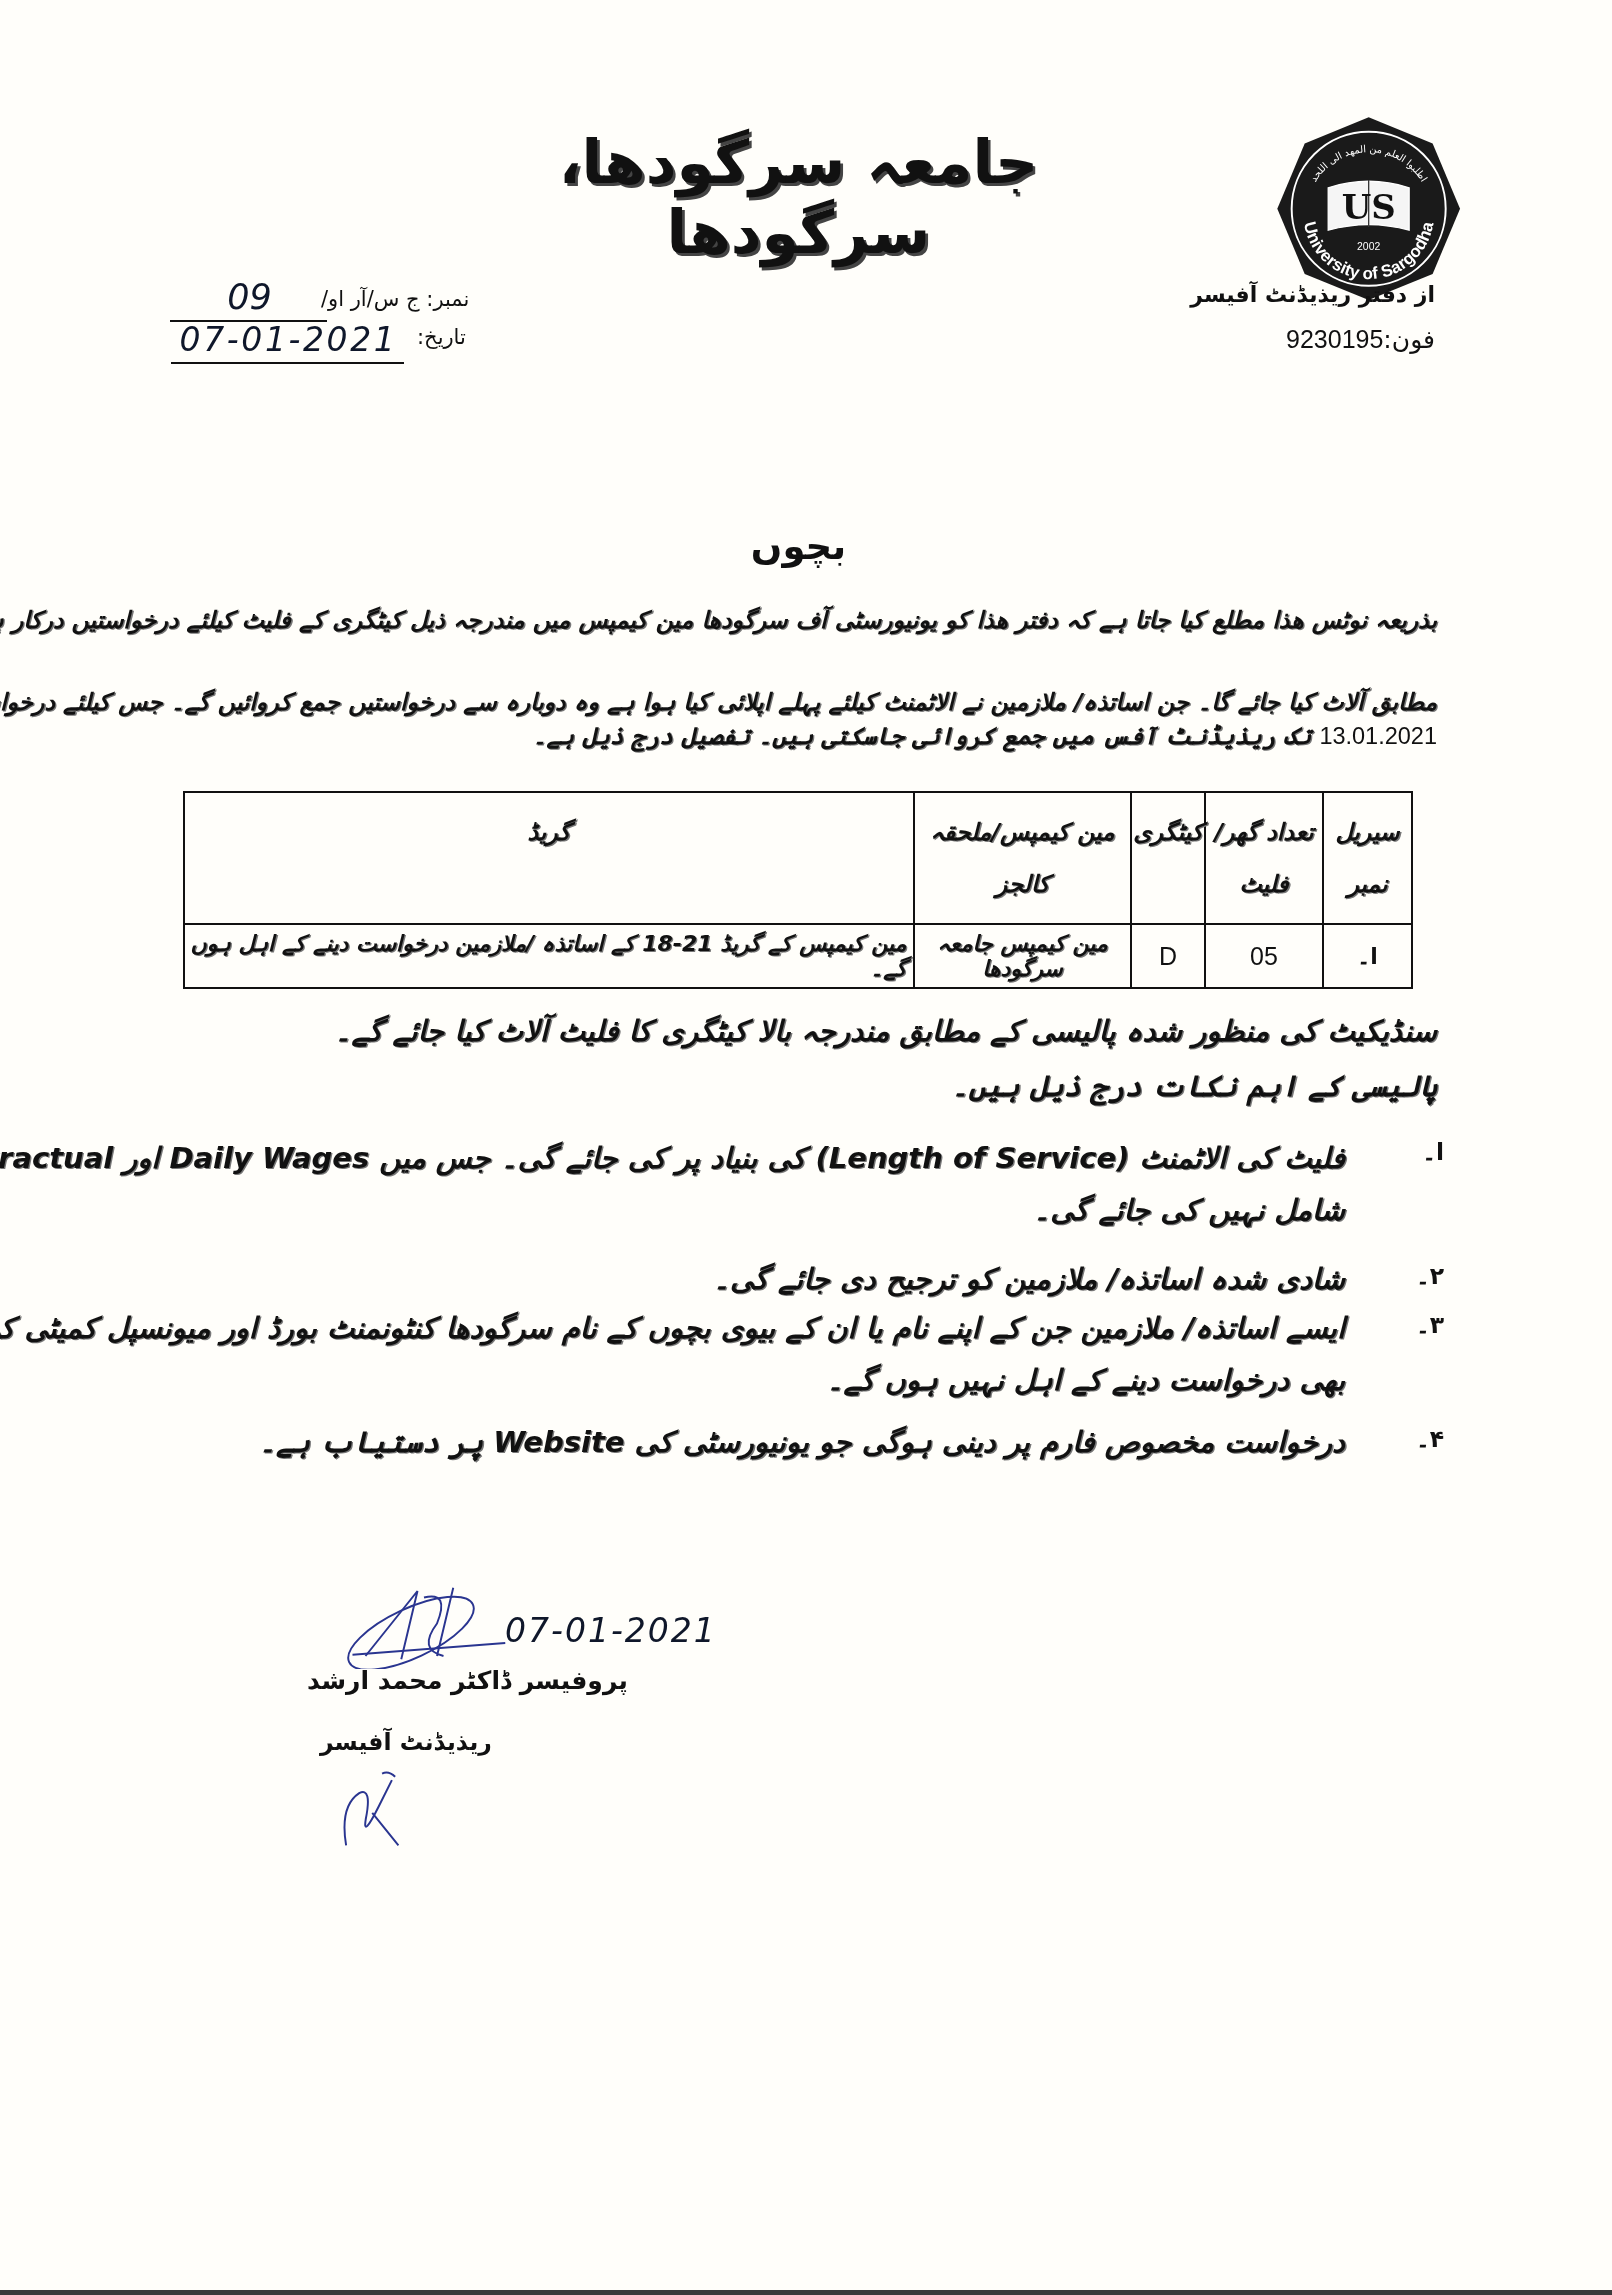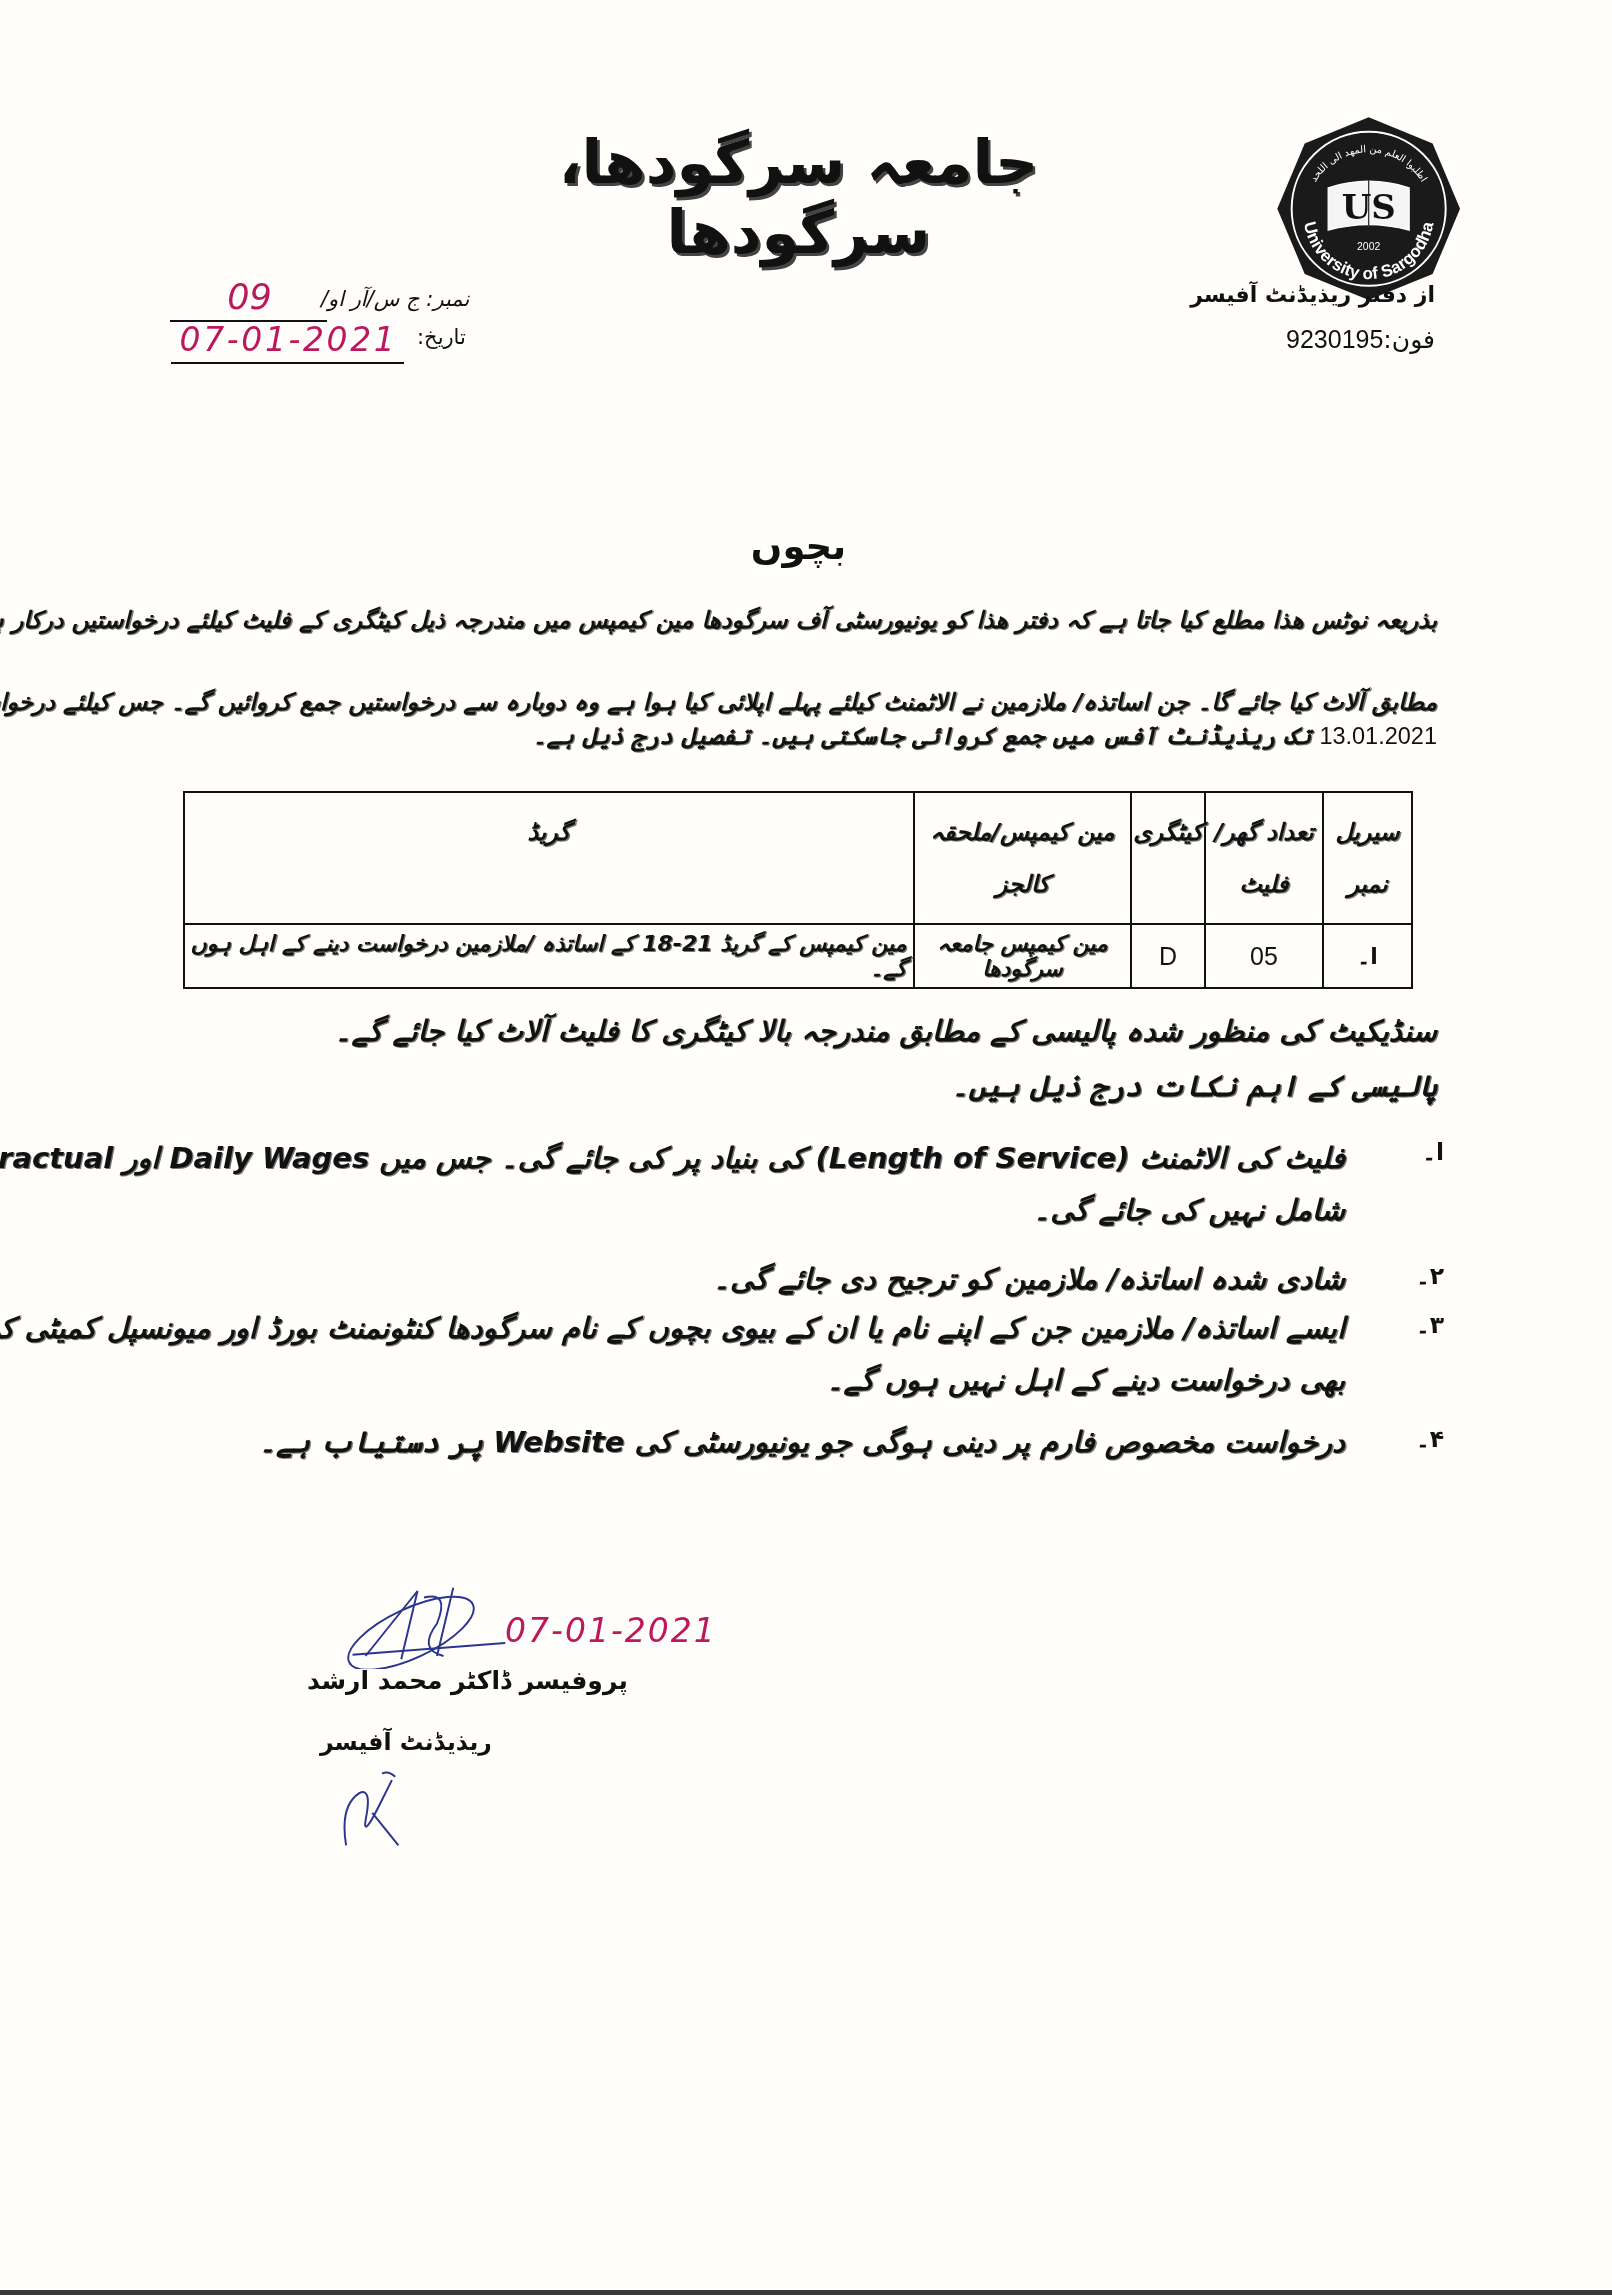--- a/index.html
+++ b/index.html
@@ -4,35 +4,35 @@
 <style>
   html, body { margin:0; padding:0; }
   body {
     width:1612px; height:2295px; position:relative; overflow:hidden;
     background:#fffefa;
     font-family:"DejaVu Sans", sans-serif;
     color:#111;
   }
   .abs { position:absolute; }
   .urdu { direction:rtl; font-family:"DejaVu Sans", sans-serif; color:#111; }
-  .hand { font-family:"DejaVu Sans", sans-serif; color:#be185d; font-style:italic; }
+  .hand { font-family:"DejaVu Sans", sans-serif; color:#0f172a; font-style:italic; }
 
   
   #title { left:456px; top:127px; width:685px; text-align:center;
     font-size:60px; font-weight:bold; letter-spacing:1.3px;
     text-shadow:2.6px 3.3px 0 #444; }
 
   
   #logo { left:1276px; top:116px; width:186px; height:186px; }
   #office-label { right:177px; top:282px; font-size:22px; font-weight:bold; }
   #phone-line { right:177px; top:325px; font-size:25px; }
   #phone-line .num { font-family:Liberation Sans, sans-serif; }
 
   
-  #ref-label { left:321px; top:287px; font-size:21px;font-style:italic; }
+  #ref-label { left:321px; top:287px; font-size:21px; }
   #ref-value { left:171px; top:277px; width:157px; text-align:center; font-size:35px; }
   #ref-line { left:170px; top:320px; width:157px; border-top:2px solid #111; }
   #date-label { left:410px; top:325px; font-size:21px;margin-left:7px; }
   #date-value { left:171px; top:320px; width:235px; text-align:center; font-size:33px; letter-spacing:2.6px; }
   #date-line { left:171px; top:362px; width:233px; border-top:2px solid #111; }
 
   
   #notice-heading { left:717px; top:525px; width:163px; text-align:center; font-size:37px; font-weight:bold; }
 
   

